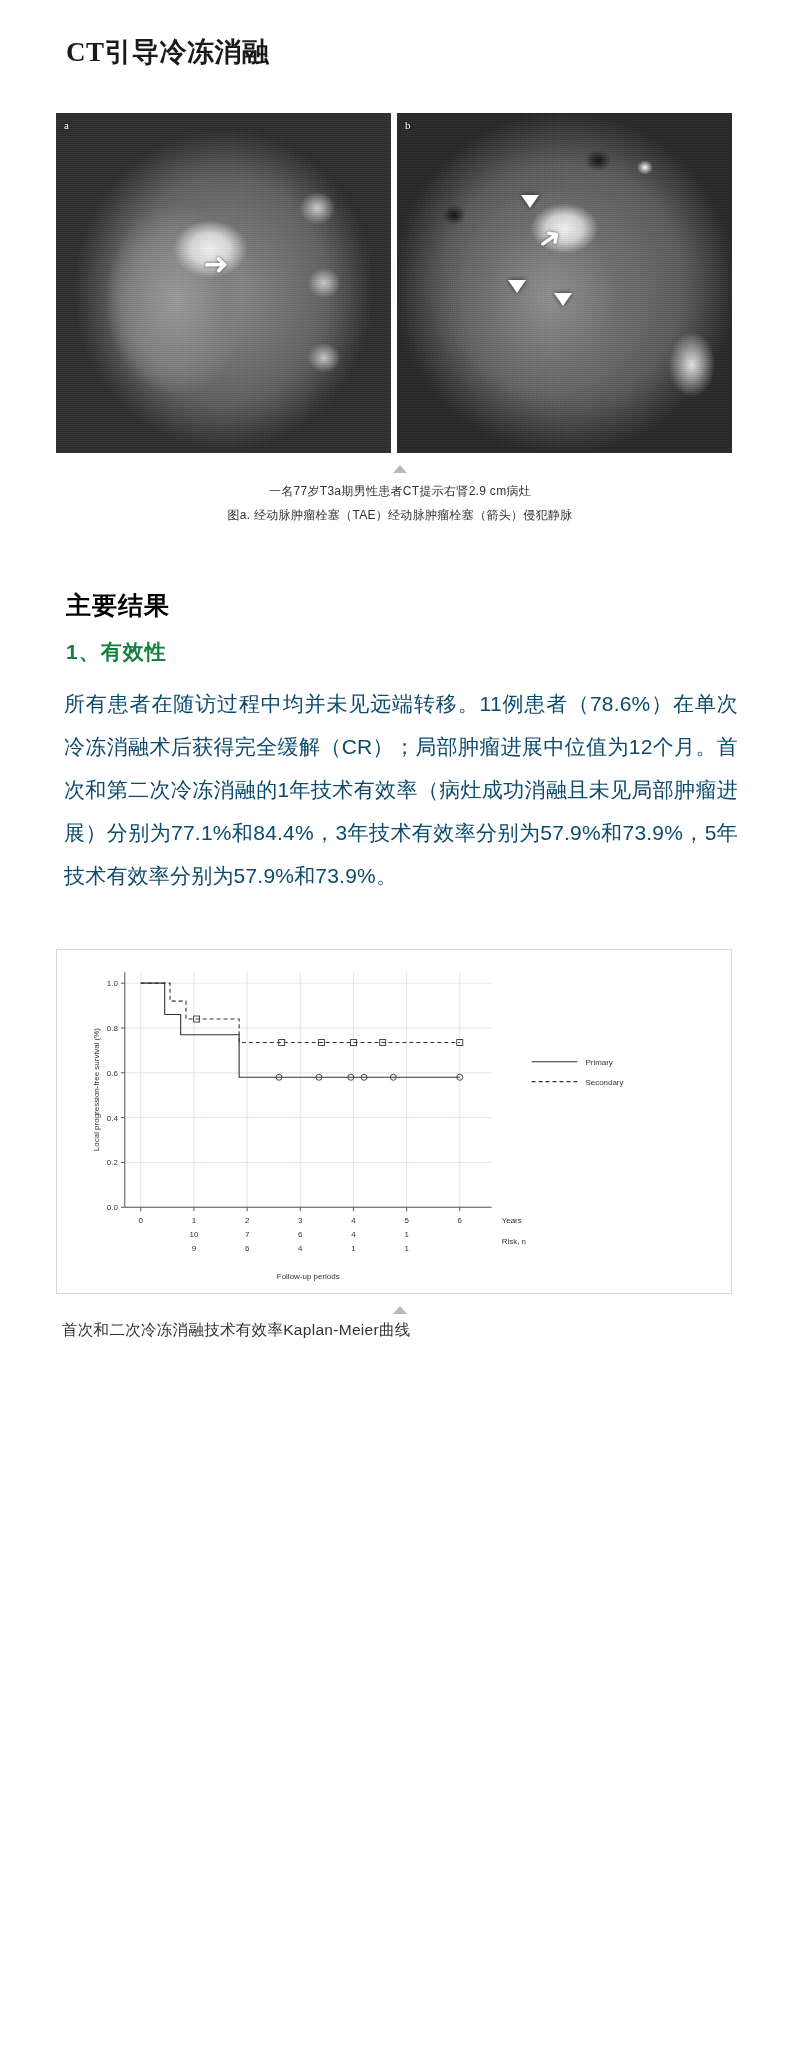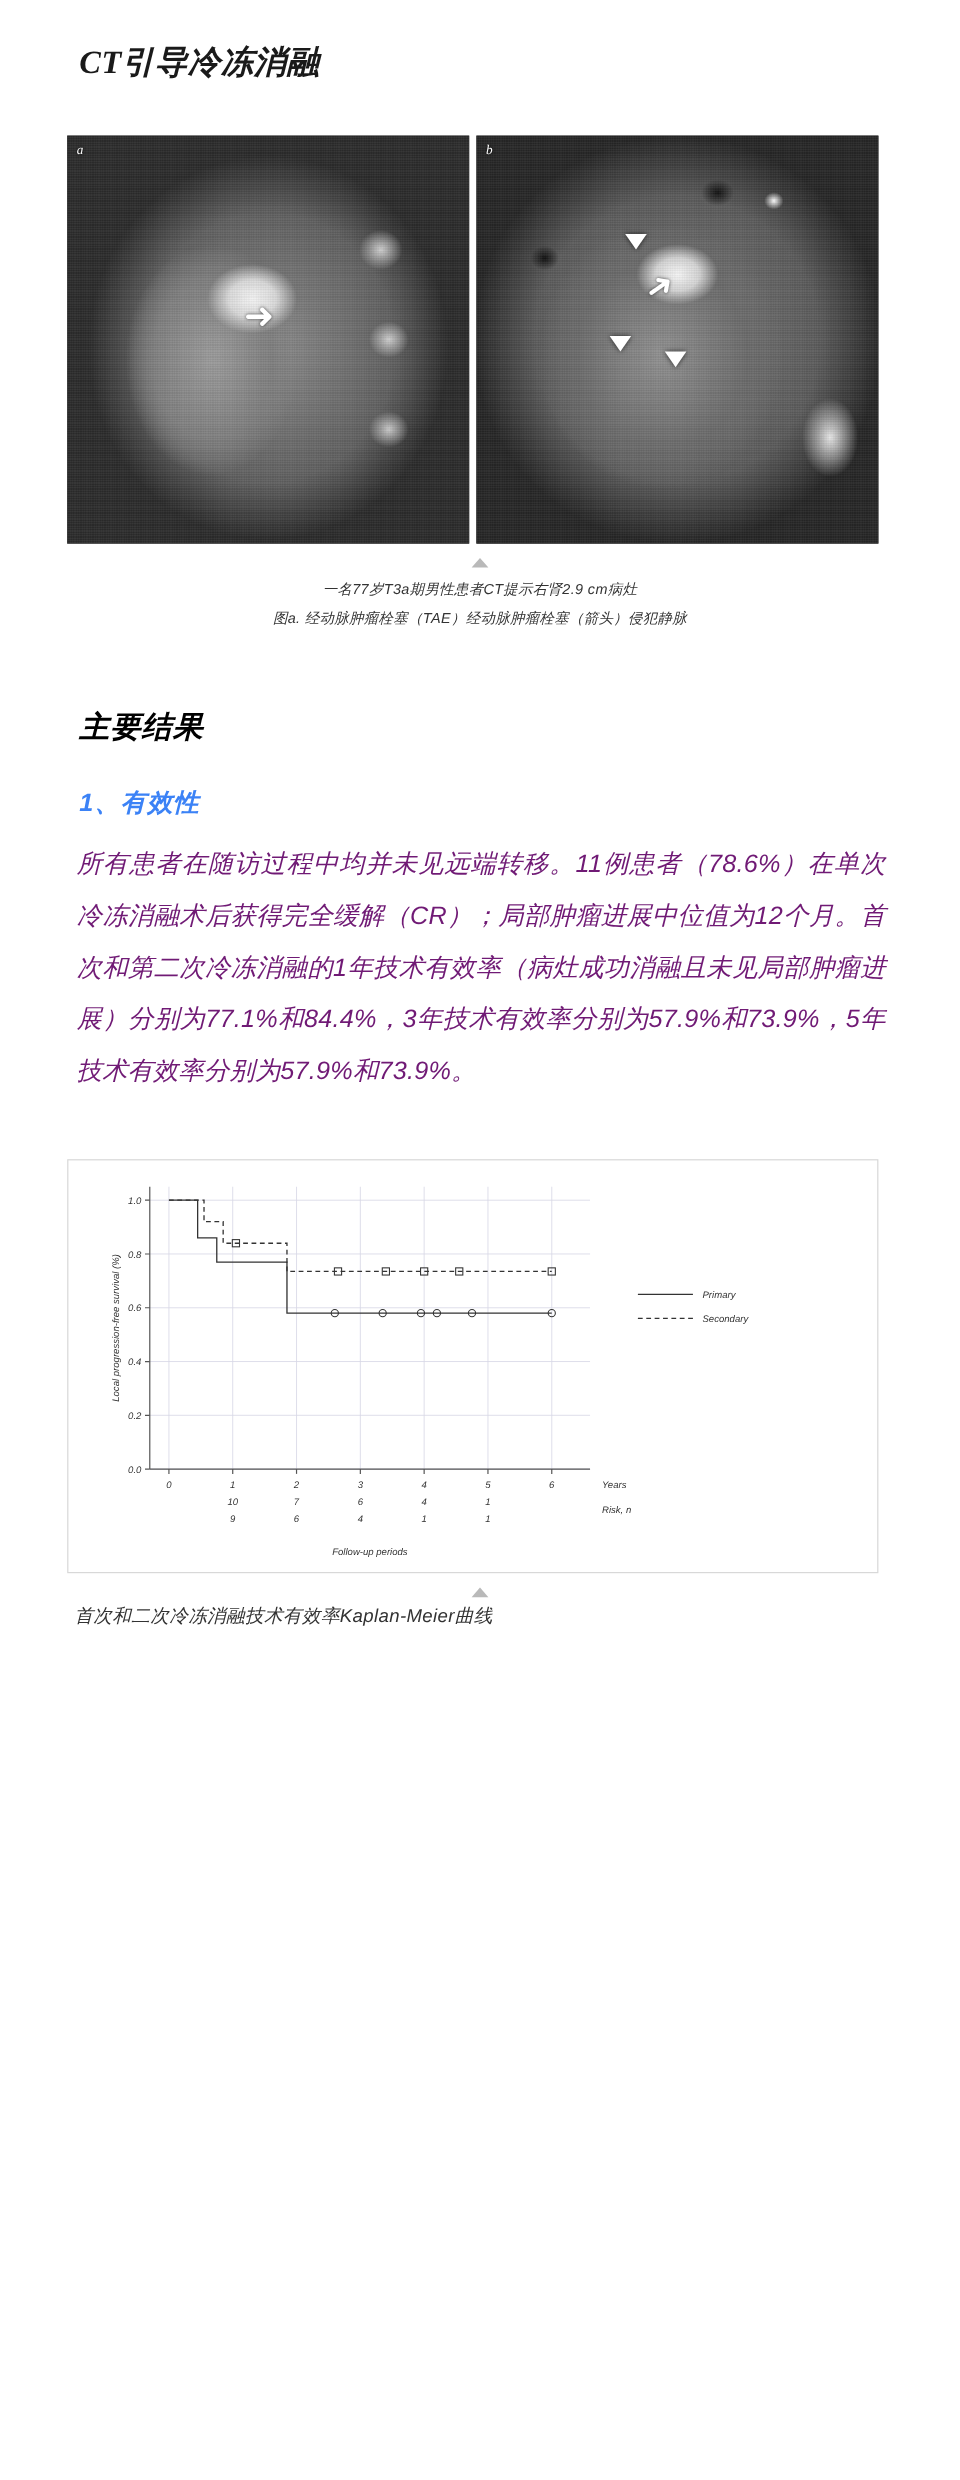--- a/index.html
+++ b/index.html
@@ -13,21 +13,20 @@
     color: #222;
     width: 800px;
     min-height: 2067px;
     position: relative;
   }
   .page {
     width: 800px;
     min-height: 2067px;
     padding: 0 62px;
     position: relative;
-    font-style: italic;
   }
 
   
   .doc-title {
     font-family: "Liberation Serif", "DejaVu Serif", serif;
     font-size: 27px;
     font-weight: bold;
     color: #1a1a1a;
     letter-spacing: 0.5px;
     padding-top: 34px;
@@ -126,32 +125,32 @@
 
   
   .h-main {
     color: #000000;
     font-size: 25px;
     font-weight: bold;
     margin: 62px 0 0 4px;
     letter-spacing: 1px;
   }
   .h-sub {
-    color: #3b82f6;
+    color: #15803d;
     font-size: 21px;
     font-weight: bold;
-    margin: 33px 0 0 4px;
+    margin: 16px 0 0 4px;
     letter-spacing: 1px;
   }
 
   
   .body-text {
     font-size: 21px;
     line-height: 2.05;
-    color: #701a75;
+    color: #0c4a6e;
     margin: 16px 0 0 2px;
     text-align: justify;
     letter-spacing: 0.2px;
   }
 
   
   .fig-km {
     margin-top: 52px;
     width: 676px;
     margin-left: -6px;

